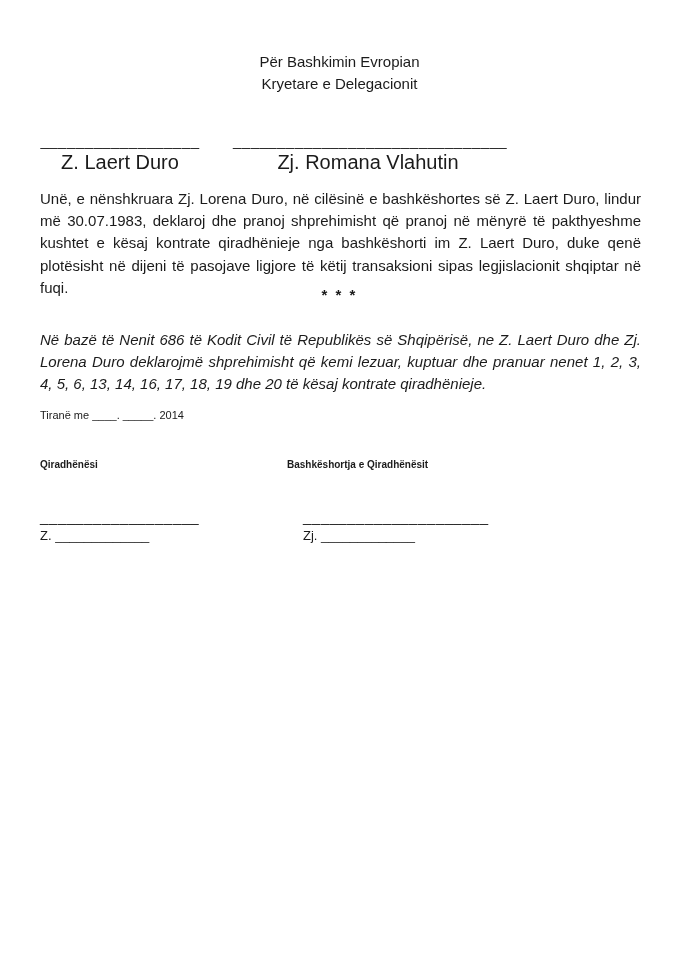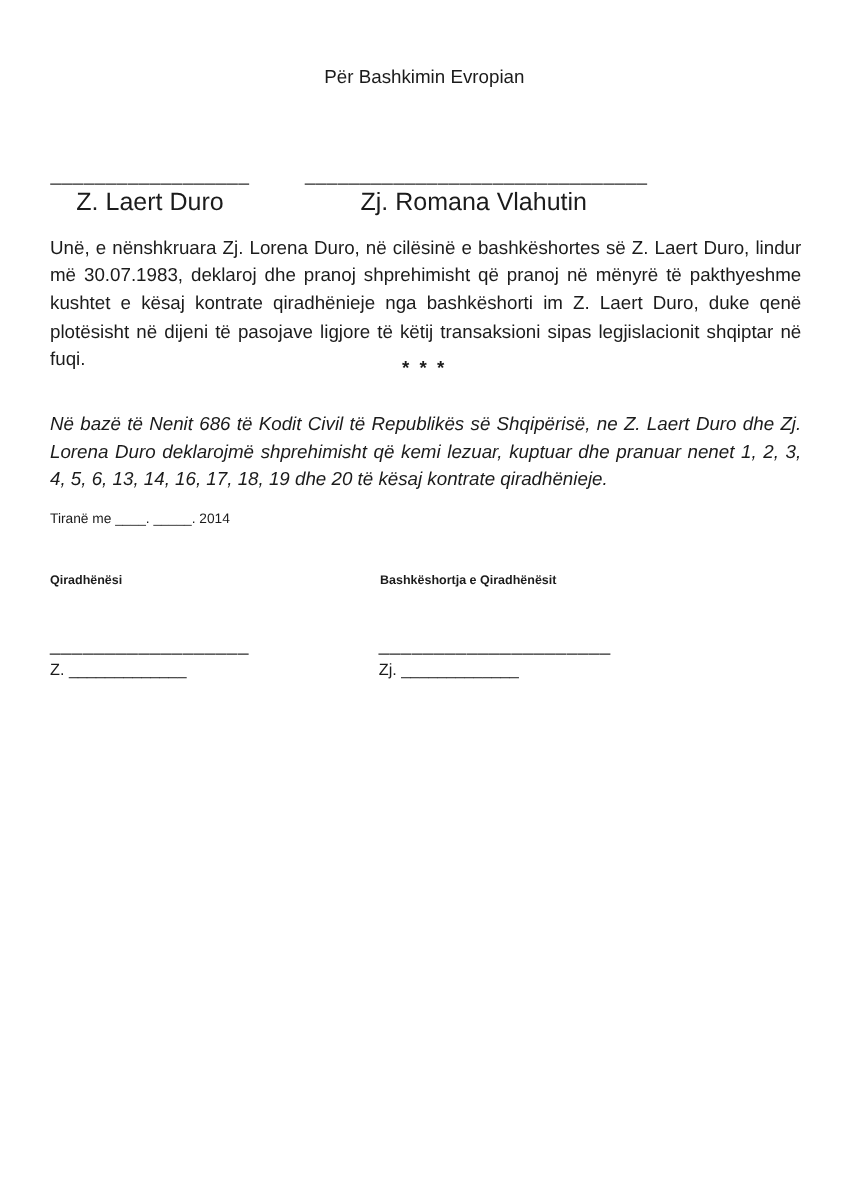--- a/index.html
+++ b/index.html
@@ -34,21 +34,21 @@
     font-size: 15px;
     line-height: 20px;
     letter-spacing: 0.5px;
     white-space: pre;
   }
   .sig-block .sig-name {
     font-size: 20px;
     line-height: 22px;
   }
   .top-sigs .sig-left  { width: 160px; }
-  .top-sigs .sig-right { width: 270px; margin-left: 44px; }
+  .top-sigs .sig-right { width: 270px; margin-left: 33px; }
   .para {
     position: absolute;
     left: 40px;
     width: 601px;
     font-size: 15px;
     line-height: 22.2px;
     text-align: justify;
   }
   .para-1 { top: 188px; }
   .para-2 { top: 329px; font-style: italic; }
@@ -72,21 +72,21 @@
   }
   .role-label {
     position: absolute;
     top: 443px;
     font-size: 10px;
     font-weight: bold;
     line-height: 22px;
     margin-top: 11px;
   }
   .role-left  { left: 40px; }
-  .role-right { left: 304px; }
+  .role-right { left: 287px; }
   .bottom-sig {
     position: absolute;
     top: 510px;
     font-size: 15px;
   }
   .bottom-sig .sig-rule {
     font-size: 15px;
     line-height: 14px;
     letter-spacing: 0.5px;
     white-space: pre;
@@ -99,20 +99,21 @@
   .bottom-left  { left: 40px; }
   .bottom-right { left: 287px; margin-left: 16px; }
 </style>
 </head>
 <body>
 
 <div class="page">
 
   <div class="title-block">
     <div>Për Bashkimin Evropian</div>
+    <div>Kryetare e Delegacionit</div>
   </div>
 
   <div class="top-sigs">
     <div class="sig-block sig-left">
       <div class="sig-rule">__________________</div>
       <div class="sig-name">Z. Laert Duro</div>
     </div>
     <div class="sig-block sig-right">
       <div class="sig-rule">_______________________________</div>
       <div class="sig-name">Zj. Romana Vlahutin</div>

